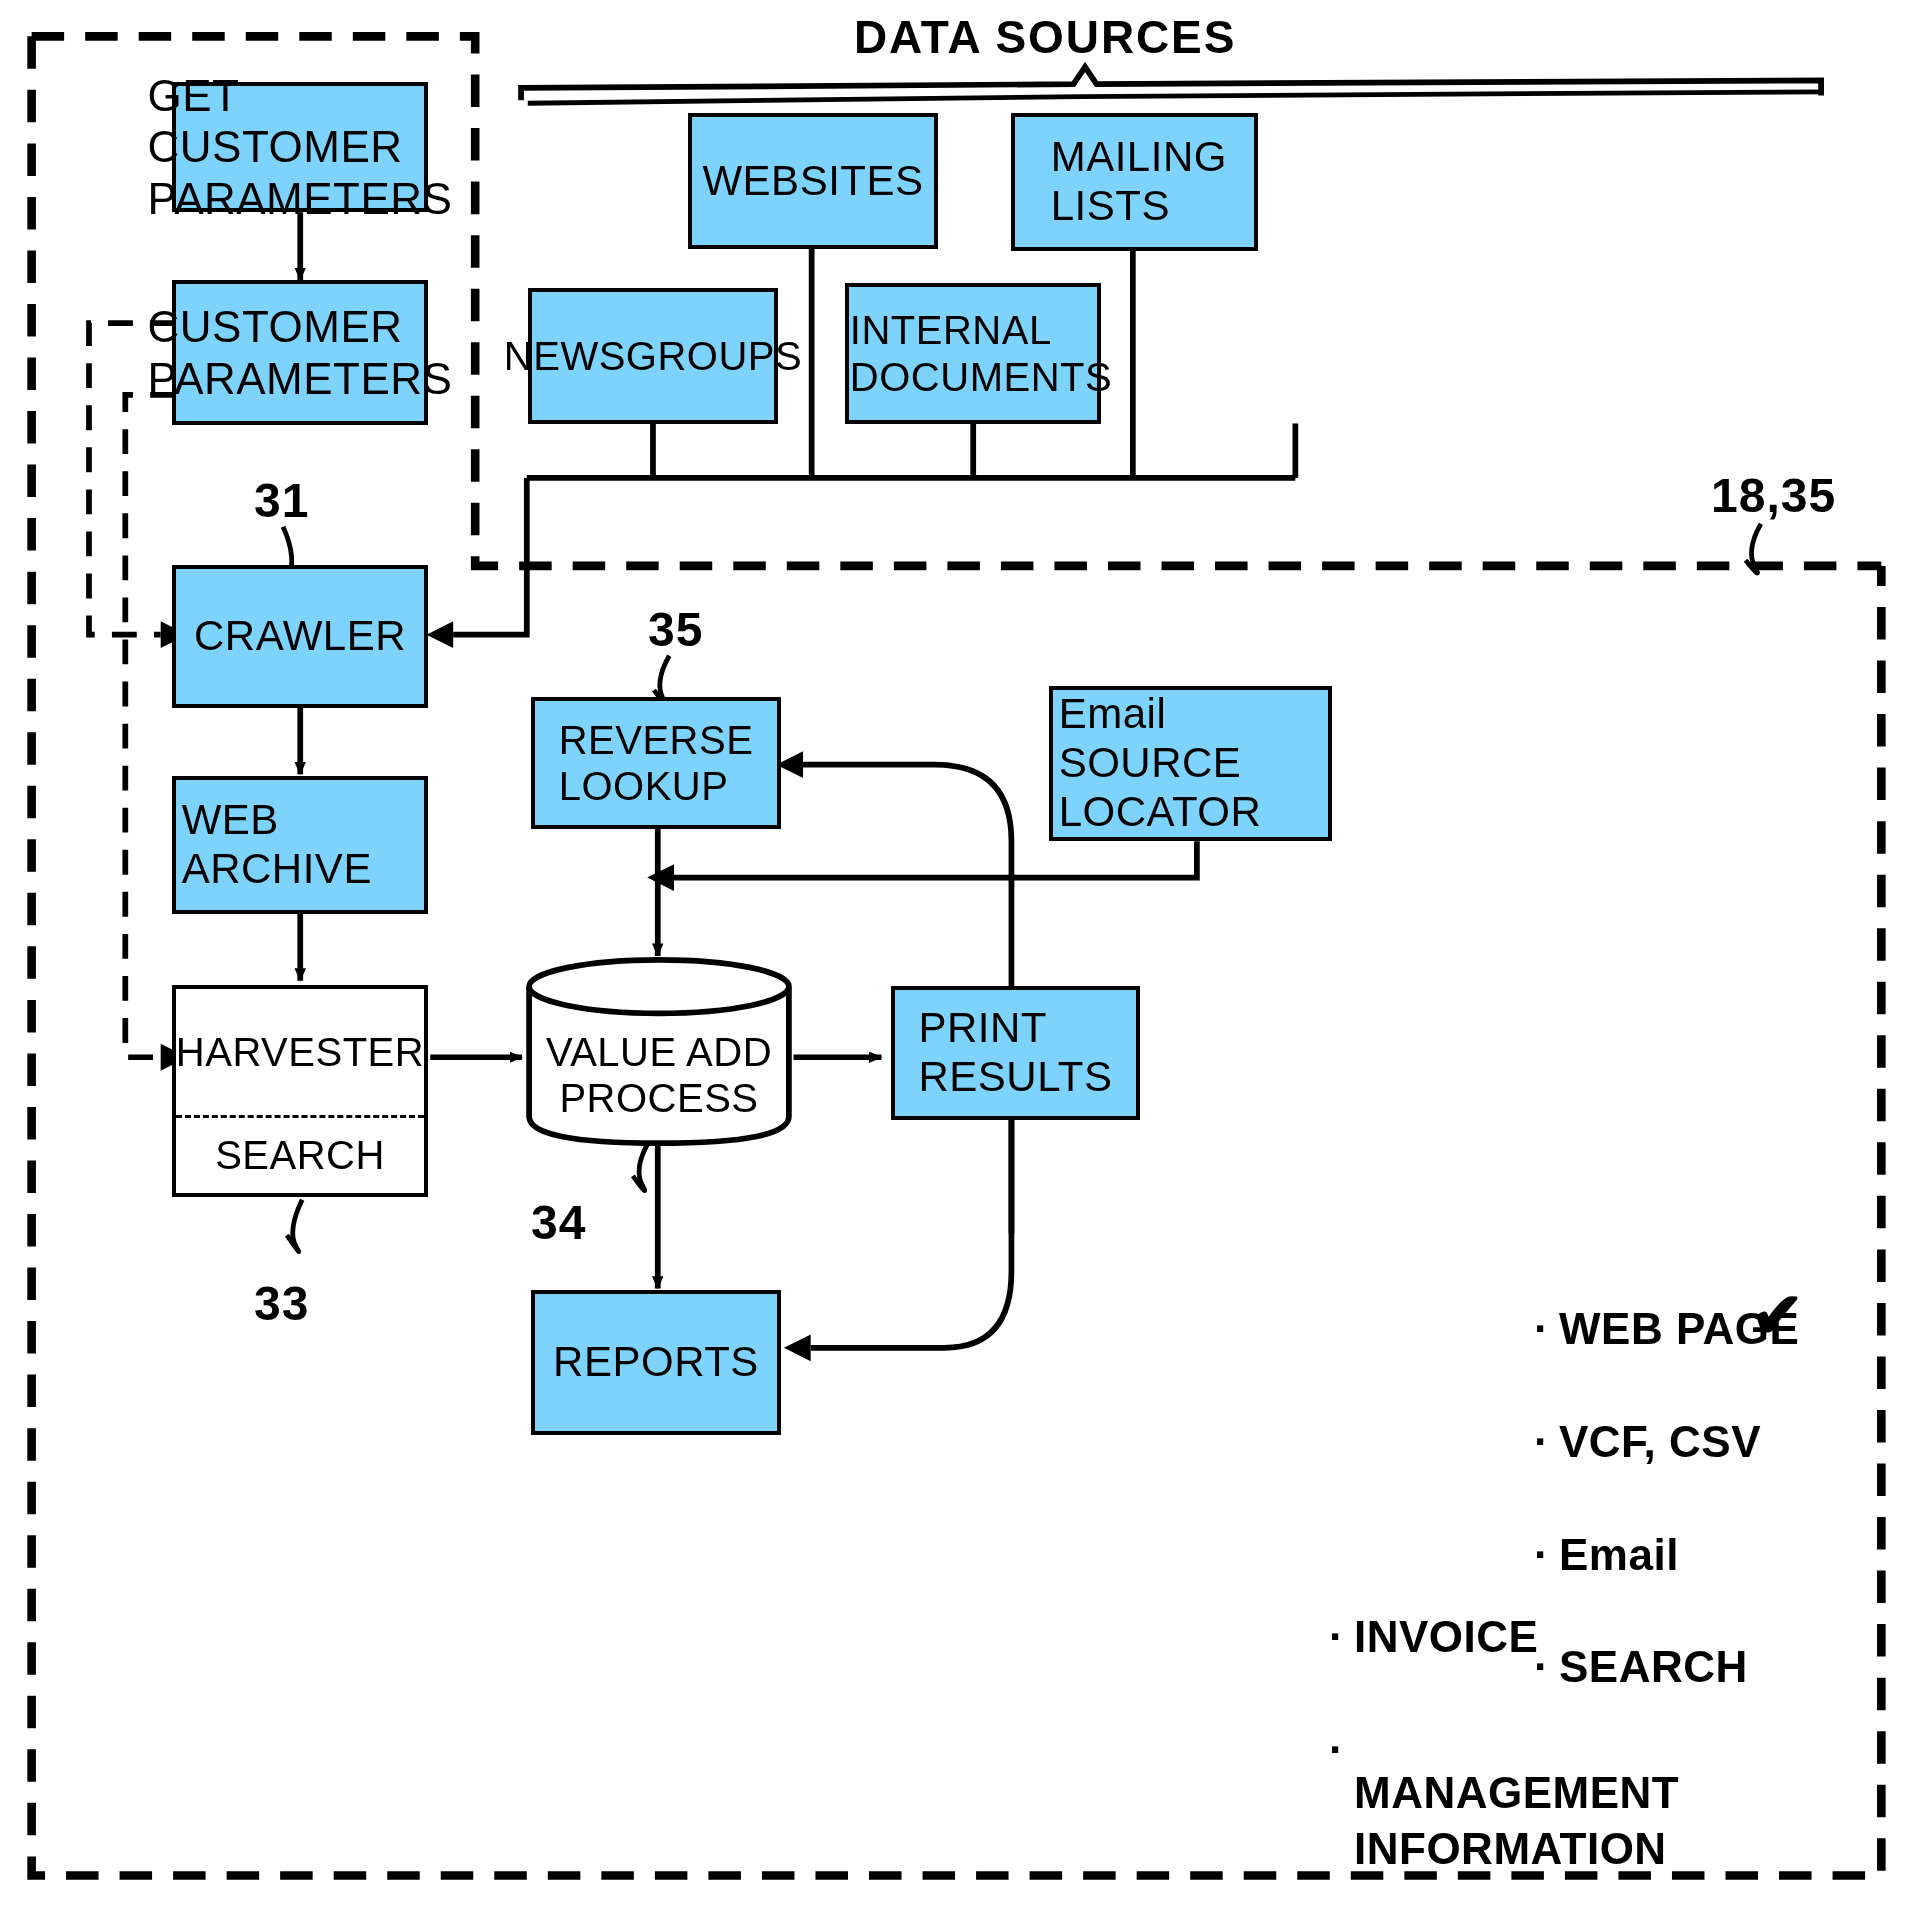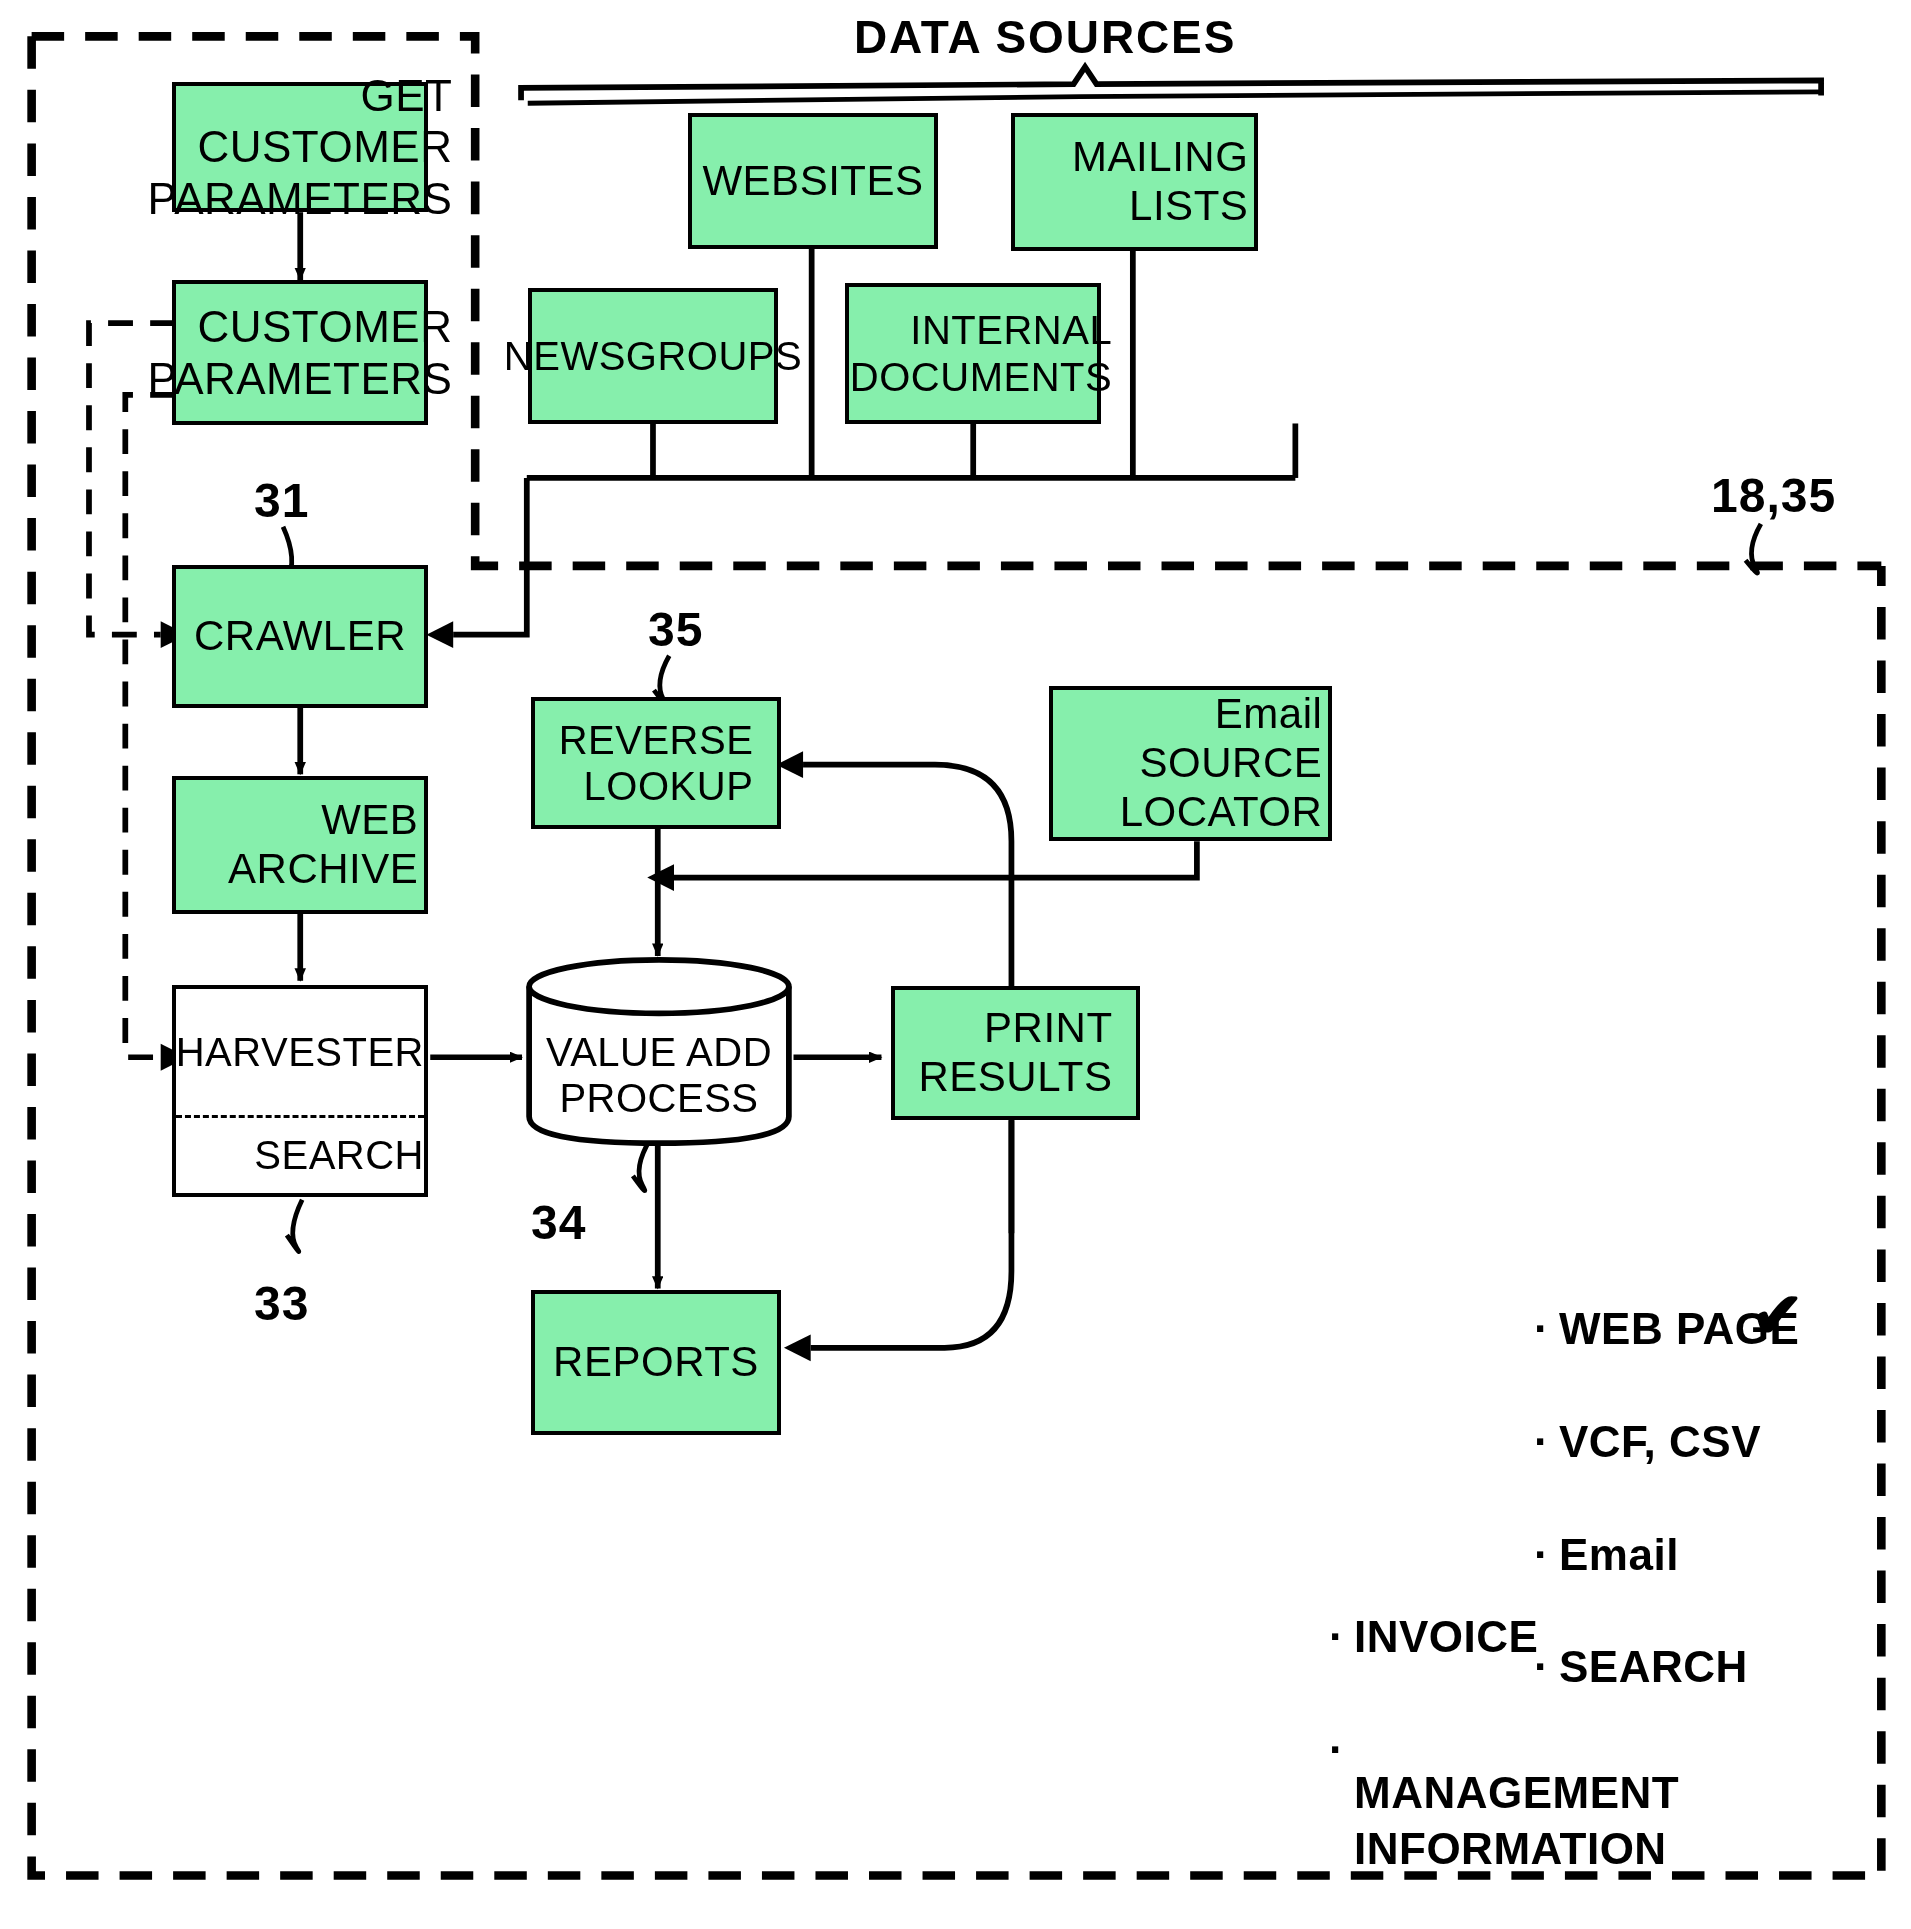--- a/index.html
+++ b/index.html
@@ -8,25 +8,25 @@
     font-family:"Liberation Sans", sans-serif;
     width:1912px;height:1930px;position:relative;overflow:hidden;
   }
   #stage{position:absolute;left:0;top:0;width:1912px;height:1930px;}
   svg.layer{position:absolute;left:0;top:0;width:1912px;height:1930px;}
 
   .node{
     position:absolute;
     box-sizing:border-box;
     border:4.8px solid #000;
-    background:#86efac;
+    background:#7dd3fc;
     display:flex;
     align-items:center;
     justify-content:center;
-    text-align:right;
+    text-align:left;
     color:#000;
     line-height:1.16;
     letter-spacing:0.5px;
   }
   .node .lbl{display:block;white-space:pre-line;padding:0 5.7px;}
   .t42{font-size:40px;}
   .t44{font-size:42px;}
   .t46{font-size:44px;}
 
   .plain{
@@ -38,21 +38,21 @@
   .bullets .row{white-space:nowrap;}
   .bullets .dot{display:inline-block;width:25px;}
 
   
   .split-node{
     position:absolute;box-sizing:border-box;border:4.8px solid #000;background:#fff;
     display:flex;flex-direction:column;
   }
   .split-node .top-cell,
   .split-node .bottom-cell{
-    display:flex;align-items:center;justify-content:flex-end;text-align:center;
+    display:flex;align-items:center;justify-content:center;text-align:center;
     color:#000;letter-spacing:0.5px;
   }
   .split-node .top-cell{flex:0 0 62%;}
   .split-node .bottom-cell{flex:1 1 auto;border-top:3.8px dashed #000;}
 
   
   .cylinder{position:absolute;}
   .cyl-label{
     position:absolute;left:0;right:0;text-align:center;color:#000;
     white-space:pre-line;line-height:1.16;letter-spacing:0.5px;

